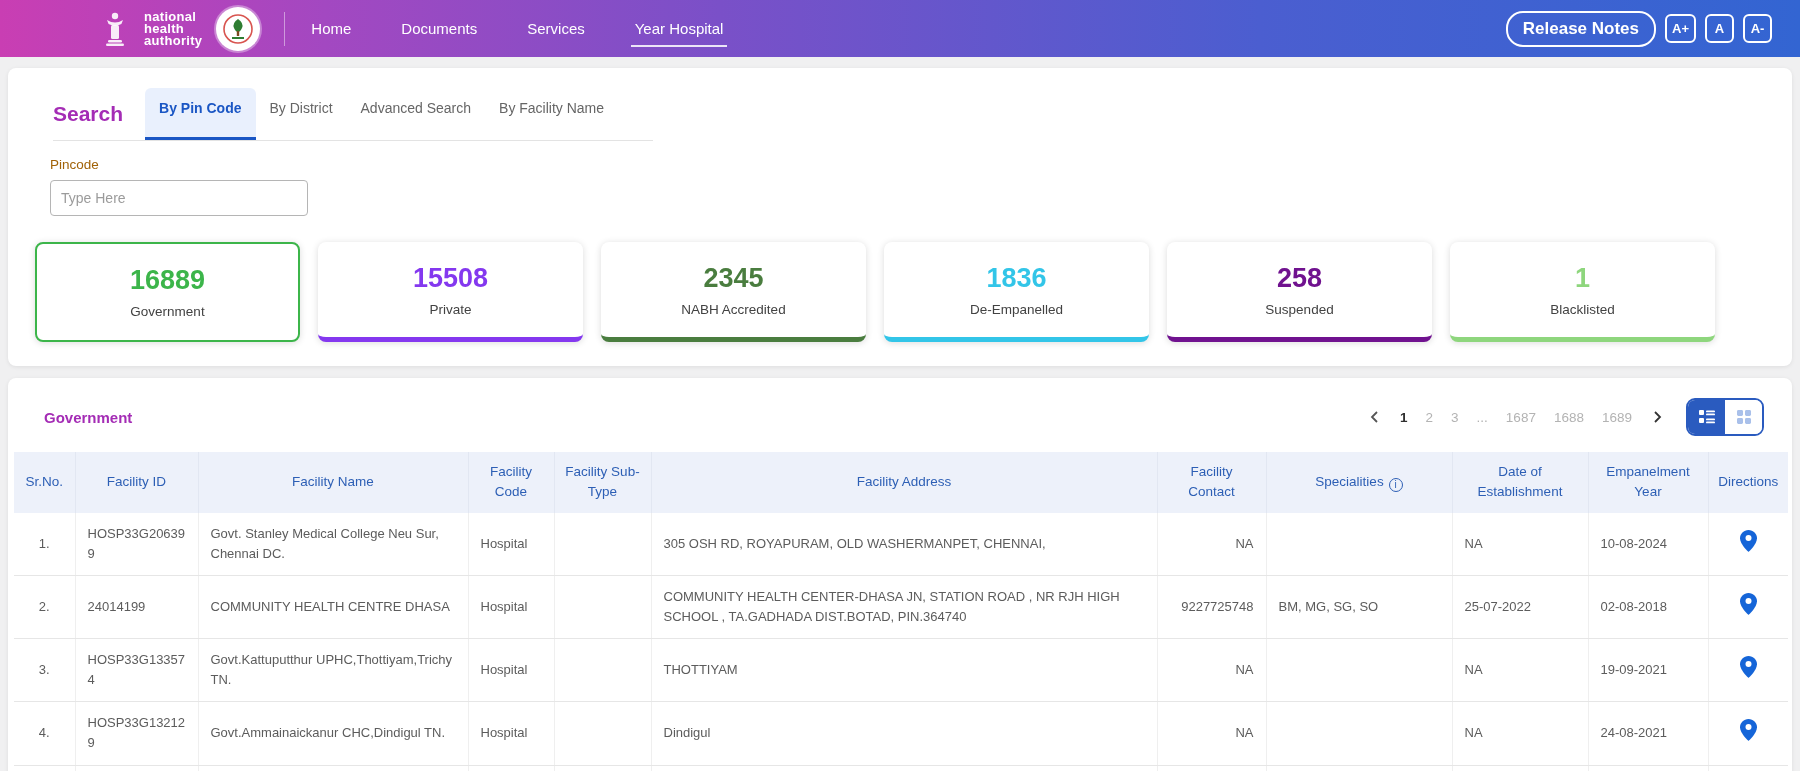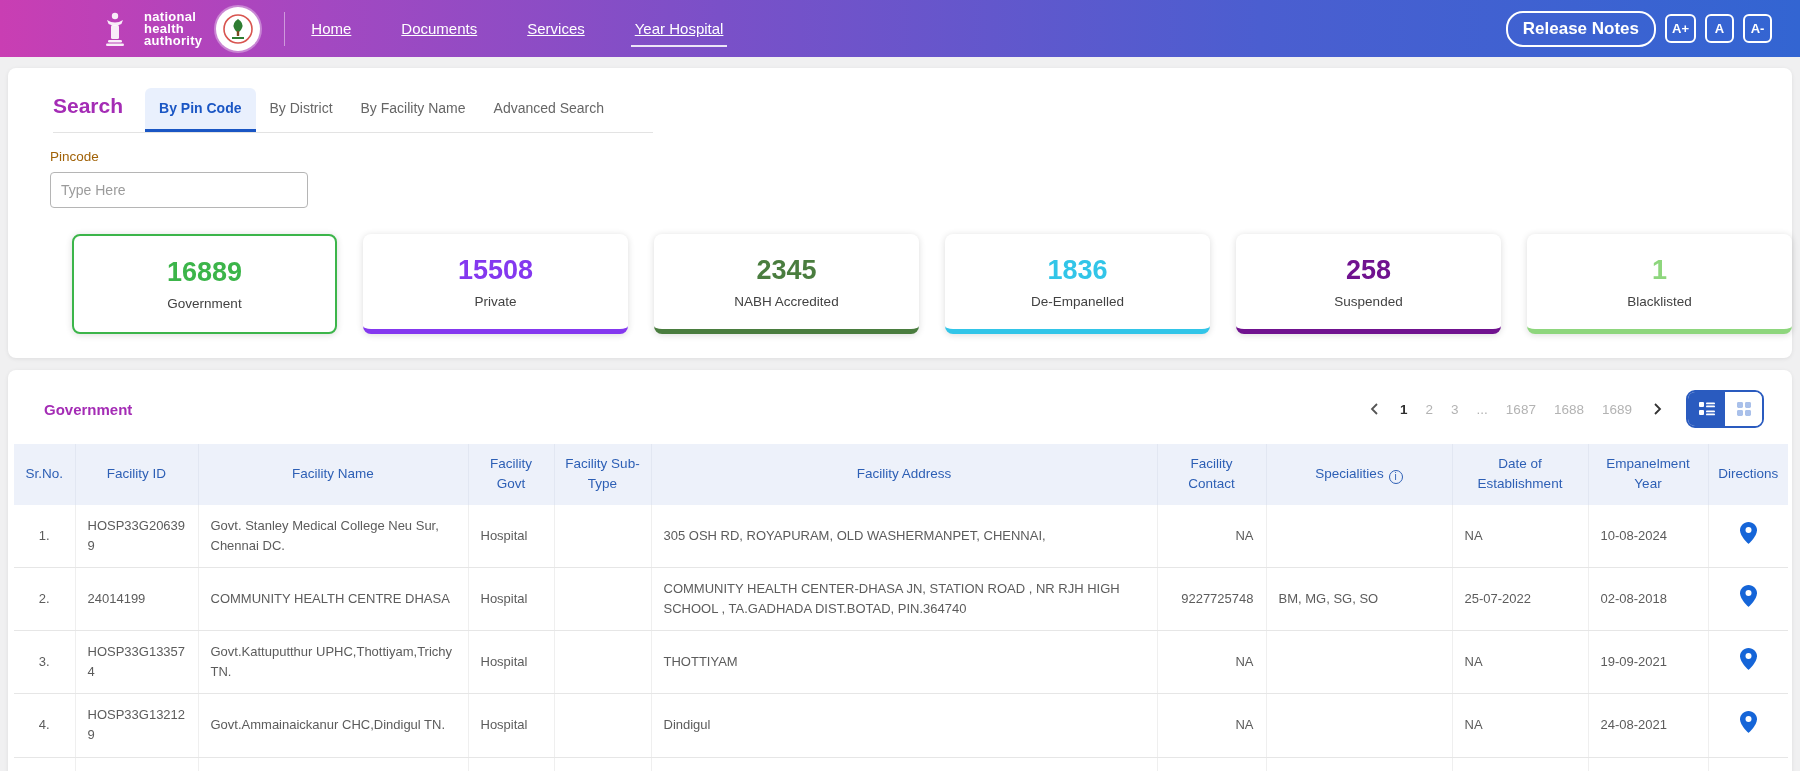--- a/index.html
+++ b/index.html
@@ -9,51 +9,51 @@
   
   .navbar { height:57px; display:flex; align-items:center;
     background:linear-gradient(90deg,#c93eb3 0%,#a348c1 18%,#7a50c8 40%,#4b5ed0 70%,#3365d2 100%);
     padding:0 28px 0 100px; color:#fff; }
   .brand { display:flex; align-items:center; gap:14px; }
   .emblem svg { display:block; }
   .brand-text { font-size:13px; font-weight:bold; line-height:12px; letter-spacing:.3px; }
   .pmjay { width:44px; height:44px; border-radius:50%; background:#fff;
     display:flex; align-items:center; justify-content:center; box-shadow:0 0 0 2px rgba(255,255,255,.35); }
   .nav-divider { width:1px; height:34px; background:rgba(255,255,255,.45); margin:0 26px 0 24px; }
-  .nav-items { display:flex; gap:50px; align-items:center;text-decoration:underline; }
+  .nav-items { display:flex; gap:50px; align-items:center; }
   .nav-item { font-size:15px; color:#fff; cursor:pointer; position:relative; padding:18px 0; }
   .nav-item.active::after { content:""; position:absolute; left:-4px; right:-4px; bottom:8px;
     height:2px; background:rgba(255,255,255,.85); }
   .nav-right { margin-left:auto; display:flex; align-items:center; gap:9px; }
   .release-btn { border:2px solid #fff; border-radius:17px; padding:6px 15px;
     font-size:17px; font-weight:bold; color:#fff; background:transparent; cursor:pointer; }
   .font-btn { min-width:29px; height:29px; border:2px solid #fff; border-radius:6px;
     background:transparent; color:#fff; font-size:13px; font-weight:bold; cursor:pointer; padding:0 5px; }
 
   
   .panel { background:#fff; border-radius:8px; margin:0 8px;
     box-shadow:0 1px 4px rgba(0,0,0,.08); }
   .search-panel { margin-top:11px; padding:20px 0 20px 0; }
 
   .search-head { display:flex; align-items:flex-end; gap:22px; margin:0 0 0 45px;
     width:600px; border-bottom:1px solid #e3e3e3; }
   .search-title { font-size:21px; font-weight:bold; color:#a42cb5; padding-bottom:14px; }
   .tabs { display:flex; }
-  .tab { font-size:14px; color:#666; padding:12px 14px 13px; cursor:pointer;
+  .tab { font-size:14px; color:#666; padding:12px 14px 21px; cursor:pointer;
     border-bottom:3px solid transparent; border-radius:6px 6px 0 0; white-space:nowrap; }
   .tab.active { color:#1a56c4; font-weight:bold; background:#e9f0fd; border-bottom-color:#1a56c4; }
 
   .field-block { margin:16px 0 0 42px; }
   .field-label { font-size:13.5px; color:#a16207; margin-bottom:8px; }
   .pincode-input { width:258px; height:36px; border:1px solid #b5b5b5; border-radius:4px;
     padding:0 10px; font-size:14px; color:#333; background:#fff; }
   .pincode-input::placeholder { color:#9b9b9b; }
 
   
-  .stats { display:flex; gap:26px; padding:26px 0 4px 27px;justify-content:flex-end; }
+  .stats { display:flex; gap:18px; padding:26px 0 4px 27px; }
   .stat-card { width:265px; height:100px; background:#fff; border-radius:8px;
     box-shadow:0 1px 7px rgba(0,0,0,.14); display:flex; flex-direction:column;
     align-items:center; justify-content:center; gap:8px; cursor:pointer;
     border-bottom:5px solid transparent; }
   .stat-card.selected { border:2px solid #3cb54a; }
   .stat-value { font-size:27px; font-weight:bold; }
   .stat-label { font-size:13.5px; color:#424242; }
 
   
   .results-panel { margin-top:12px; padding-bottom:40px; min-height:430px; }
@@ -129,22 +129,22 @@
       </span>
   </div>
 </div>
 
 <div class="panel search-panel">
   <div class="search-head">
     <div class="search-title">Search</div>
     <div class="tabs">
         <div class="tab active">By Pin Code</div>
         <div class="tab">By District</div>
+        <div class="tab">Advanced Search</div>
         <div class="tab">By Facility Name</div>
-        <div class="tab">Advanced Search</div>
       </div>
   </div>
   <div class="field-block">
     <div class="field-label">Pincode</div>
     <input class="pincode-input" type="text" placeholder="Type Here" style="">
   </div>
   <div class="stats">
       <div class="stat-card selected">
         <div class="stat-value" style="color: rgb(60, 181, 74);">16889</div>
         <div class="stat-label">Government</div>
@@ -232,21 +232,21 @@
         <col style="width:186px">
         <col style="width:136px">
       <col style="width:120px">
         <col style="width:80px">
     </colgroup>
     <thead>
         <tr id="table-head-row">
           <th>Sr.No.</th>
           <th>Facility ID</th>
           <th>Facility Name</th>
-          <th>Facility Govt</th>
+          <th>Facility Code</th>
           <th>Facility Sub-Type</th>
           <th>Facility Address</th>
           <th>Facility Contact</th>
           <th>Specialities<span class="info-icon">i</span></th>
           <th>Date of Establishment</th>
           <th>Empanelment Year</th>
           <th>Directions</th>
         </tr>
       </thead>
     <tbody id="table-body">

